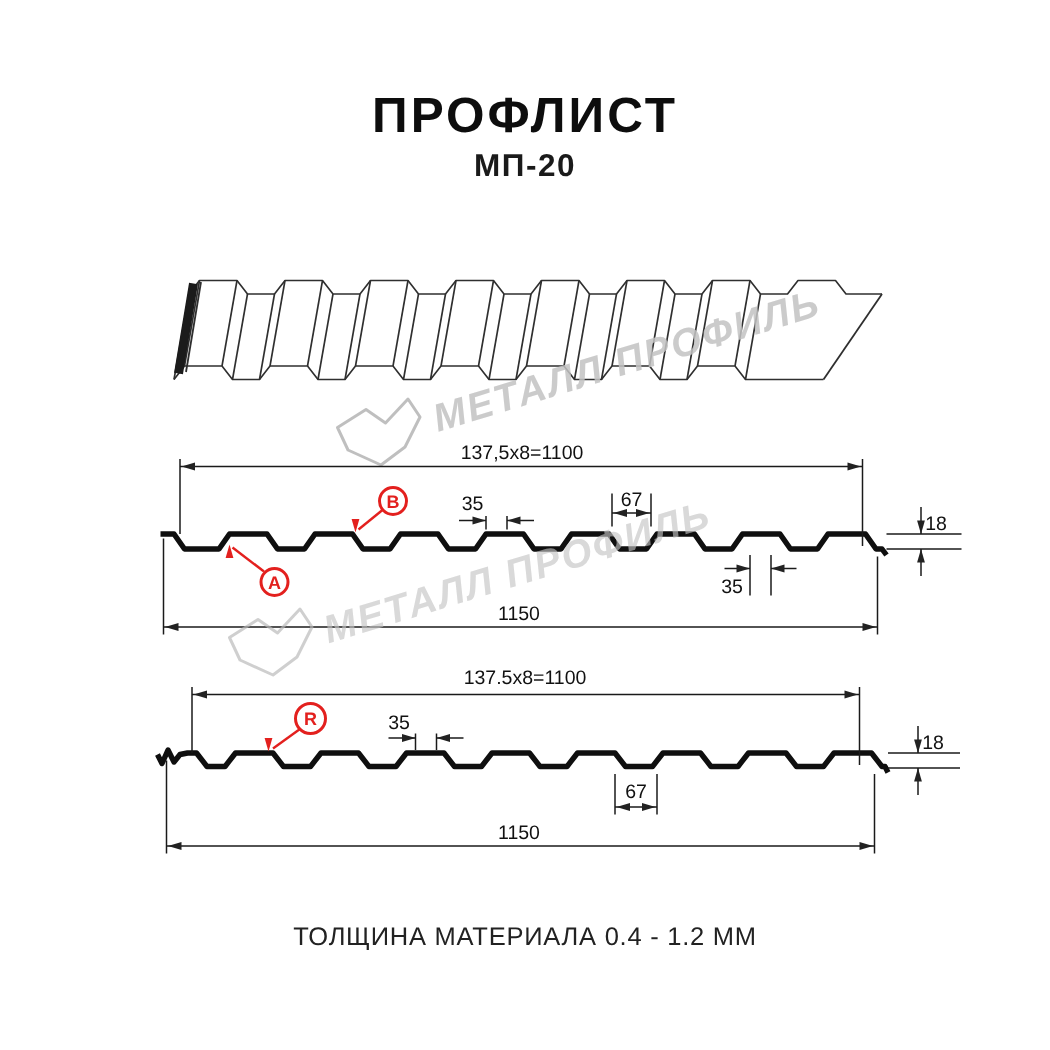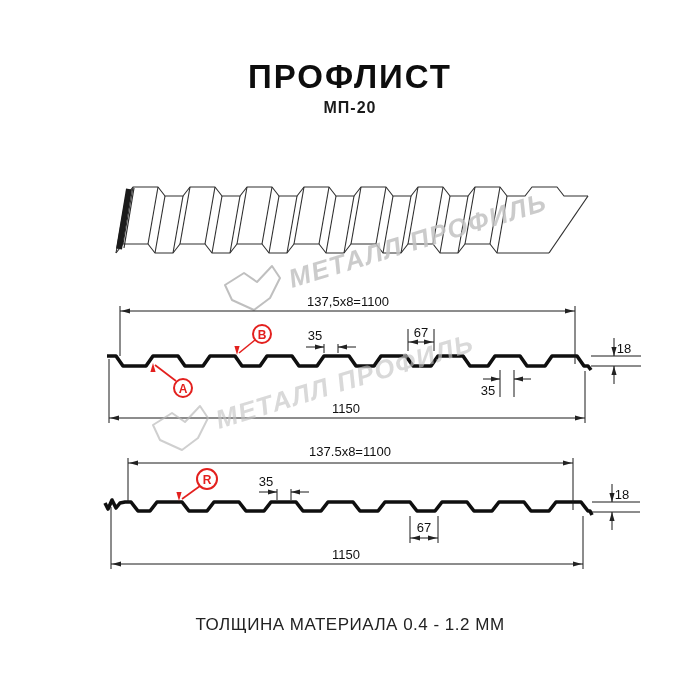--- a/index.html
+++ b/index.html
@@ -1,21 +1,21 @@
 <!DOCTYPE html>
 <html><head>
 <meta charset="utf-8">
 <style>
   html,body{margin:0;padding:0;background:#ffffff;}
   #page{position:relative;width:700px;height:700px;background:#ffffff;overflow:hidden;
         font-family:"Liberation Sans",sans-serif;}
   .title{position:absolute;left:0;top:58px;width:700px;text-align:center;
          font-size:33px;font-weight:800;letter-spacing:2px;color:#0d0d0d;}
   .subtitle{position:absolute;left:0;top:99px;width:700px;text-align:center;
-         font-size:16px;font-weight:600;letter-spacing:1px;color:#1a1a1a;}
+         font-size:21px;font-weight:600;letter-spacing:1px;color:#1a1a1a;}
   .footer{position:absolute;left:0;top:615px;width:700px;text-align:center;
          font-size:17px;font-weight:500;letter-spacing:.5px;color:#222;}
   svg{position:absolute;left:0;top:0;}
   text.dim{font-family:"Liberation Sans",sans-serif;font-size:13px;fill:#111;}
   text.red{font-family:"Liberation Sans",sans-serif;font-size:12px;font-weight:bold;fill:#e3201e;}
   text.wm{font-family:"Liberation Sans",sans-serif;font-size:26px;font-weight:bold;
           font-style:italic;letter-spacing:1.5px;fill:#c3c3c3;opacity:.85;}
   .logo{fill:none;stroke:#b8b8b8;stroke-width:2;stroke-linejoin:round;opacity:.9;}
 </style>
 </head>

